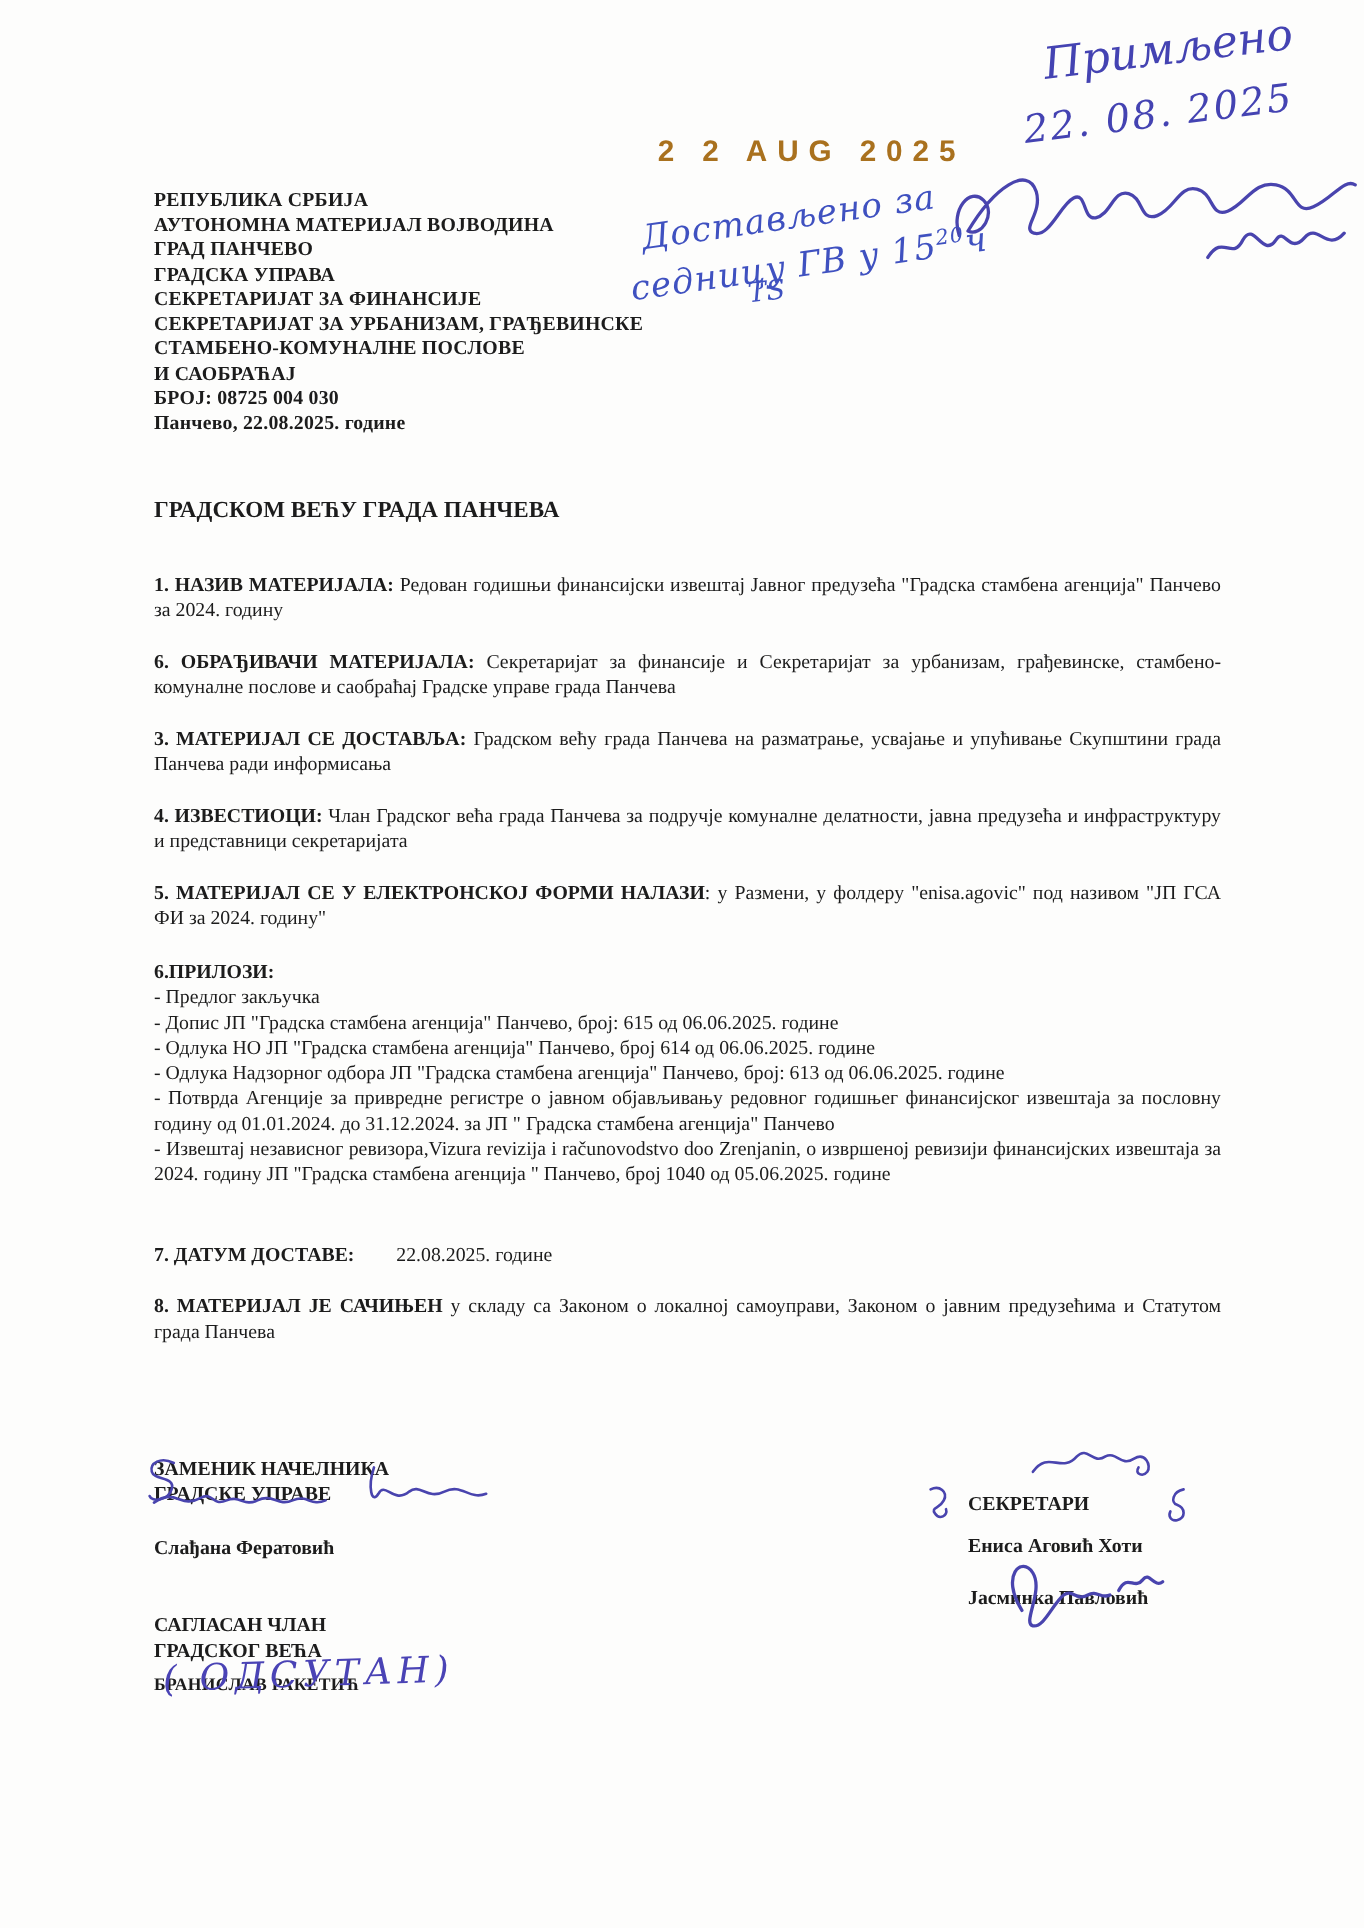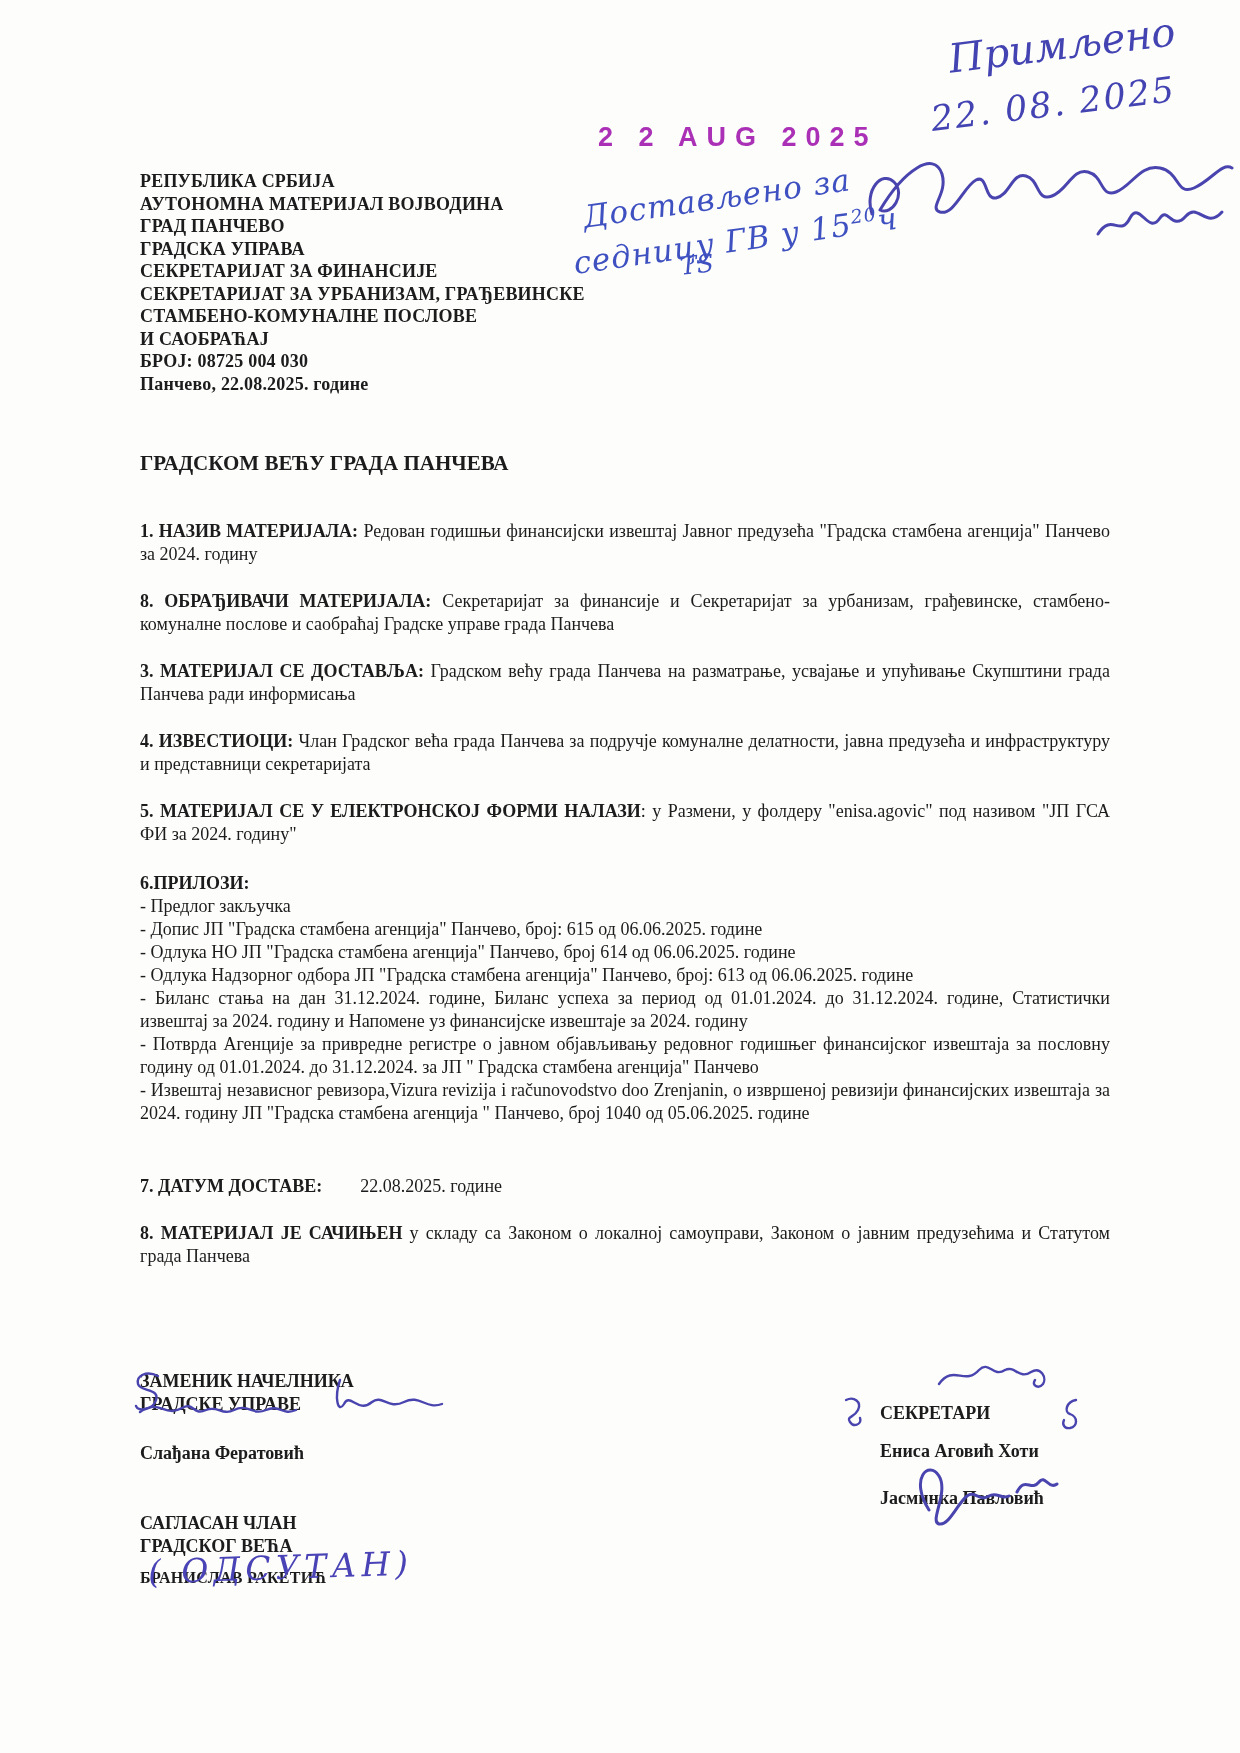--- a/index.html
+++ b/index.html
@@ -22,21 +22,21 @@
   .signatures { position:relative; margin-top:54px; height:330px; font-size:18px; line-height:23px; }
   .sig-abs { position:absolute; white-space:nowrap;margin-top:48px; }
   .bold { font-weight:bold; }
   .member-name { font-size:16px; letter-spacing:.3px; }
 
   
   .stamp {
     position:absolute; left:598px; top:122px;
     font-family:"Liberation Sans","DejaVu Sans",sans-serif;
     font-weight:bold; font-size:27px; letter-spacing:9px;
-    color:#a21caf; opacity:.9; white-space:nowrap;
+    color:#a16207; opacity:.9; white-space:nowrap;
   }
   .hw {
     position:absolute; white-space:nowrap;
     font-family:"DejaVu Serif","Liberation Serif",serif;
     font-style:italic; color:#4443b2;
   }
   .hw-received-label { left:948px; top:22px; font-size:40px; transform:rotate(-7deg); }
   .hw-received-date  { left:930px; top:84px; font-size:35px; transform:rotate(-7deg); letter-spacing:2px; }
   .hw-note { color:#3f51c0; }
   .hw-note-1 { left:582px; top:180px; font-size:31px; transform:rotate(-8deg); letter-spacing:1px; }
@@ -80,31 +80,30 @@
       <div>СЕКРЕТАРИЈАТ ЗА УРБАНИЗАМ, ГРАЂЕВИНСКЕ</div>
       <div>СТАМБЕНО-КОМУНАЛНЕ ПОСЛОВЕ</div>
       <div>И САОБРАЋАЈ</div>
       <div>БРОЈ: 08725 004 030</div>
       <div>Панчево, 22.08.2025. године</div>
     </div>
 
     <div class="recipient">ГРАДСКОМ ВЕЋУ ГРАДА ПАНЧЕВА</div>
 
     <p class="section first"><b>1. НАЗИВ МАТЕРИЈАЛА: </b><span>Редован годишњи финансијски извештај Јавног предузећа "Градска стамбена агенција" Панчево за 2024. годину</span></p>
-    <p class="section"><b>8. ОБРАЂИВАЧИ МАТЕРИЈАЛА: </b><span>Секретаријат за финансије и Секретаријат за урбанизам, грађевинске, стамбено-комуналне послове и саобраћај Градске управе града Панчева</span></p>
+    <p class="section"><b>6. ОБРАЂИВАЧИ МАТЕРИЈАЛА: </b><span>Секретаријат за финансије и Секретаријат за урбанизам, грађевинске, стамбено-комуналне послове и саобраћај Градске управе града Панчева</span></p>
     <p class="section"><b>3. МАТЕРИЈАЛ СЕ ДОСТАВЉА: </b><span>Градском већу града Панчева на разматрање, усвајање и упућивање Скупштини града Панчева ради информисања</span></p>
     <p class="section"><b>4. ИЗВЕСТИОЦИ: </b><span> Члан Градског већа града Панчева за подручје комуналне делатности, јавна предузећа и инфраструктуру и представници секретаријата</span></p>
     <p class="section"><b>5. МАТЕРИЈАЛ СЕ У ЕЛЕКТРОНСКОЈ ФОРМИ НАЛАЗИ</b><span>: у Размени, у фолдеру "enisa.agovic" под називом "ЈП ГСА ФИ за 2024. годину"</span></p>
 
     <p class="attach-heading">6.ПРИЛОЗИ:</p>
     <p class="attach-item">- Предлог закључка</p>
     <p class="attach-item">- Допис ЈП "Градска стамбена агенција" Панчево, број: 615 од 06.06.2025. године</p>
     <p class="attach-item">- Одлука НО ЈП "Градска стамбена агенција" Панчево, број 614 од 06.06.2025. године</p>
     <p class="attach-item">- Одлука Надзорног одбора ЈП "Градска стамбена агенција" Панчево, број: 613 од 06.06.2025. године</p>
-    <p class="attach-item">- Биланс стања на дан 31.12.2024. године, Биланс успеха за период од 01.01.2024. до 31.12.2024. године, Статистички извештај за 2024. годину и Напомене уз финансијске извештаје за 2024. годину</p>
     <p class="attach-item">- Потврда Агенције за привредне регистре о јавном објављивању редовног годишњег финансијског извештаја за пословну годину од 01.01.2024. до 31.12.2024. за ЈП " Градска стамбена агенција" Панчево</p>
     <p class="attach-item">- Извештај независног ревизора,Vizura revizija i računovodstvo doo Zrenjanin, о извршеној ревизији финансијских извештаја за 2024. годину ЈП "Градска стамбена агенција " Панчево, број 1040 од 05.06.2025. године</p>
 
     <p class="section date-row"><b>7. ДАТУМ ДОСТАВЕ:</b><span class="date-val">22.08.2025. године</span></p>
     <p class="section"><b>8. МАТЕРИЈАЛ ЈЕ САЧИЊЕН</b><span> у складу са Законом о локалној самоуправи, Законом о јавним предузећима и Статутом града Панчева</span></p>
 
     <div class="signatures">
 
       <div class="sig-abs bold" style="left:0; top:0;">ЗАМЕНИК НАЧЕЛНИКА</div>
       <div class="sig-abs bold" style="left:0; top:23px;">ГРАДСКЕ УПРАВЕ</div>

